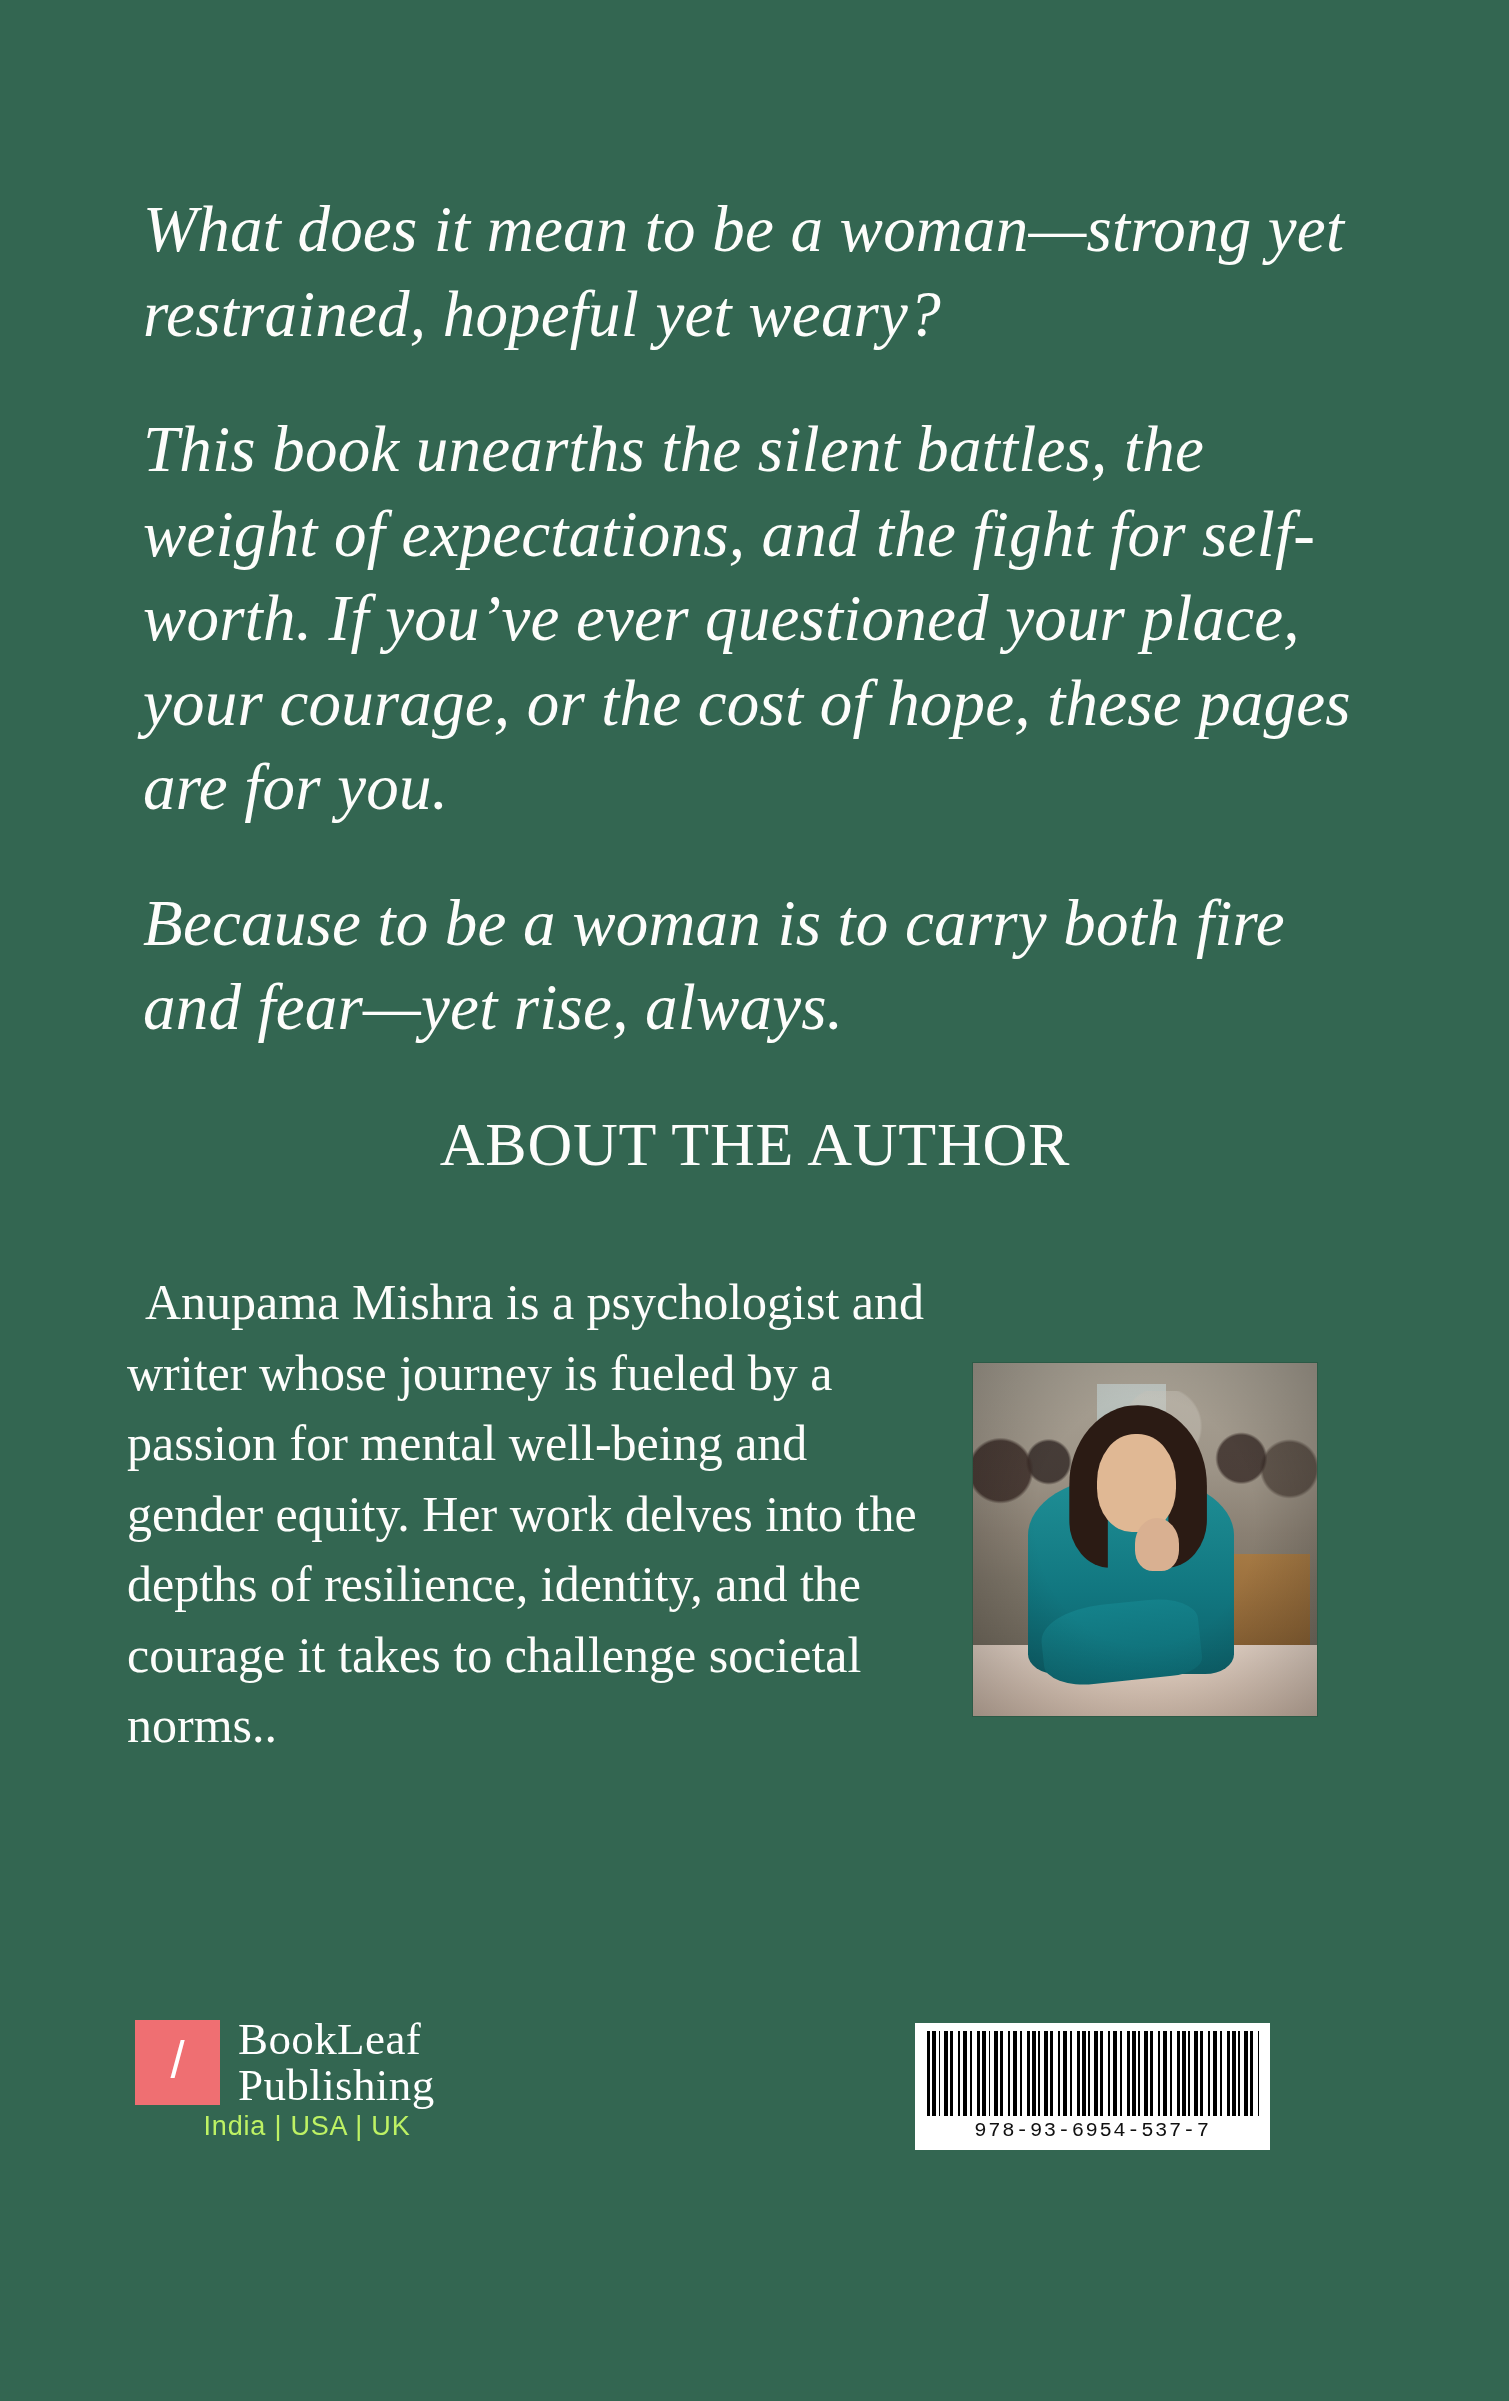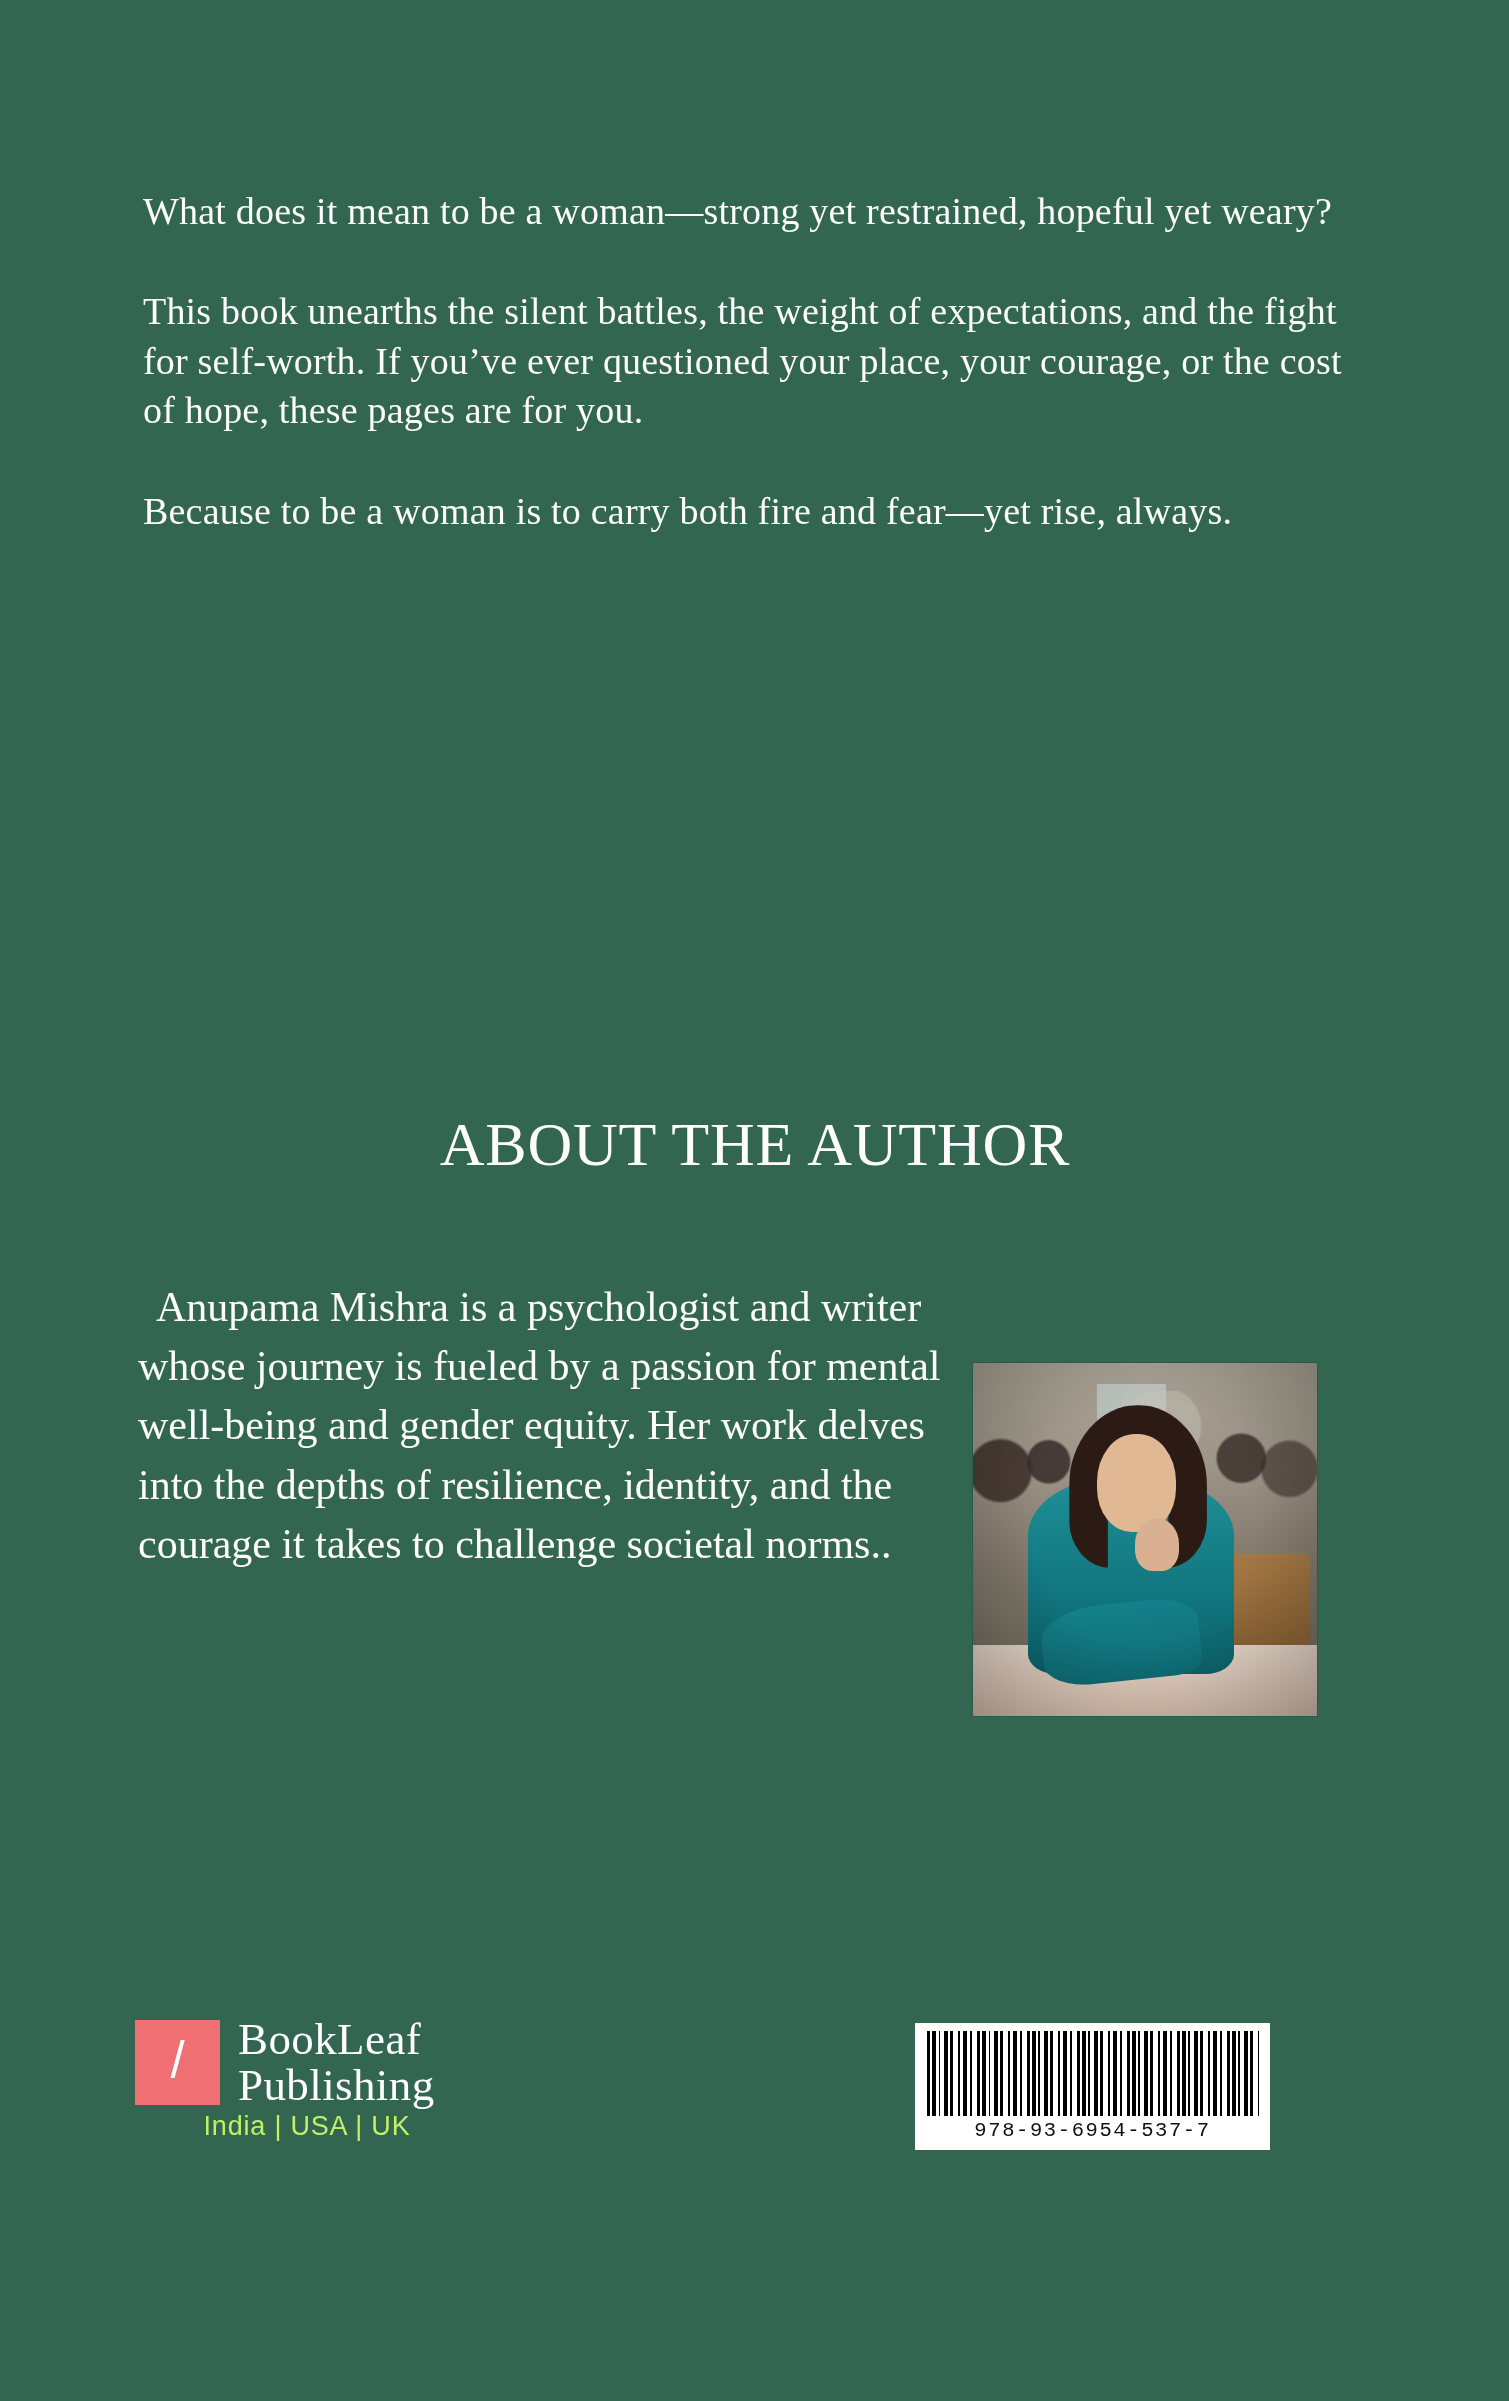--- a/index.html
+++ b/index.html
@@ -24,25 +24,26 @@
 
   .blurb {
     position: absolute;
     left: 143px;
     top: 187px;
     width: 1235px;
   }
 
   .blurb p {
     margin: 0 0 51px 0;
-    font-size: 38px;
+    font-size: 65px;
     line-height: 1.30;
     letter-spacing: 0.2px;
     color: #fdfdfb;
     font-weight: 400;
+    font-style: italic;
   }
 
   .about-heading {
     position: absolute;
     top: 1109px;
     left: 0;
     width: 100%;
     text-align: center;
     font-size: 62px;
     letter-spacing: 0.8px;
@@ -51,22 +52,22 @@
   }
 
   .author-block {
     position: absolute;
     left: 127px;
     top: 1267px;
     width: 826px;
   }
 
   .author-block p {
-    margin: 11px;
-    font-size: 42px;
+    margin: 0;
+    font-size: 50px;
     line-height: 1.41;
     color: #fdfdfb;
     text-indent: 18px;
   }
 
   .author-photo {
     position: absolute;
     left: 972px;
     top: 1362px;
     width: 344px;

